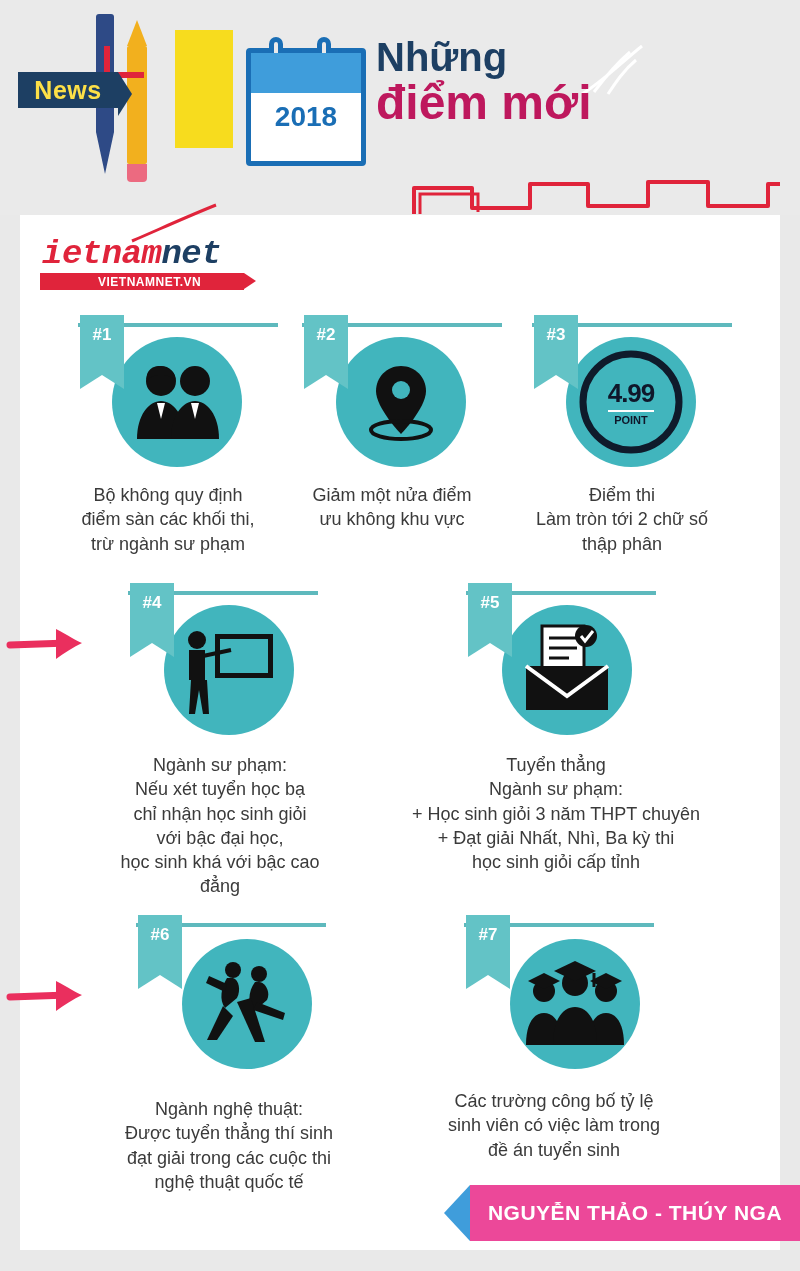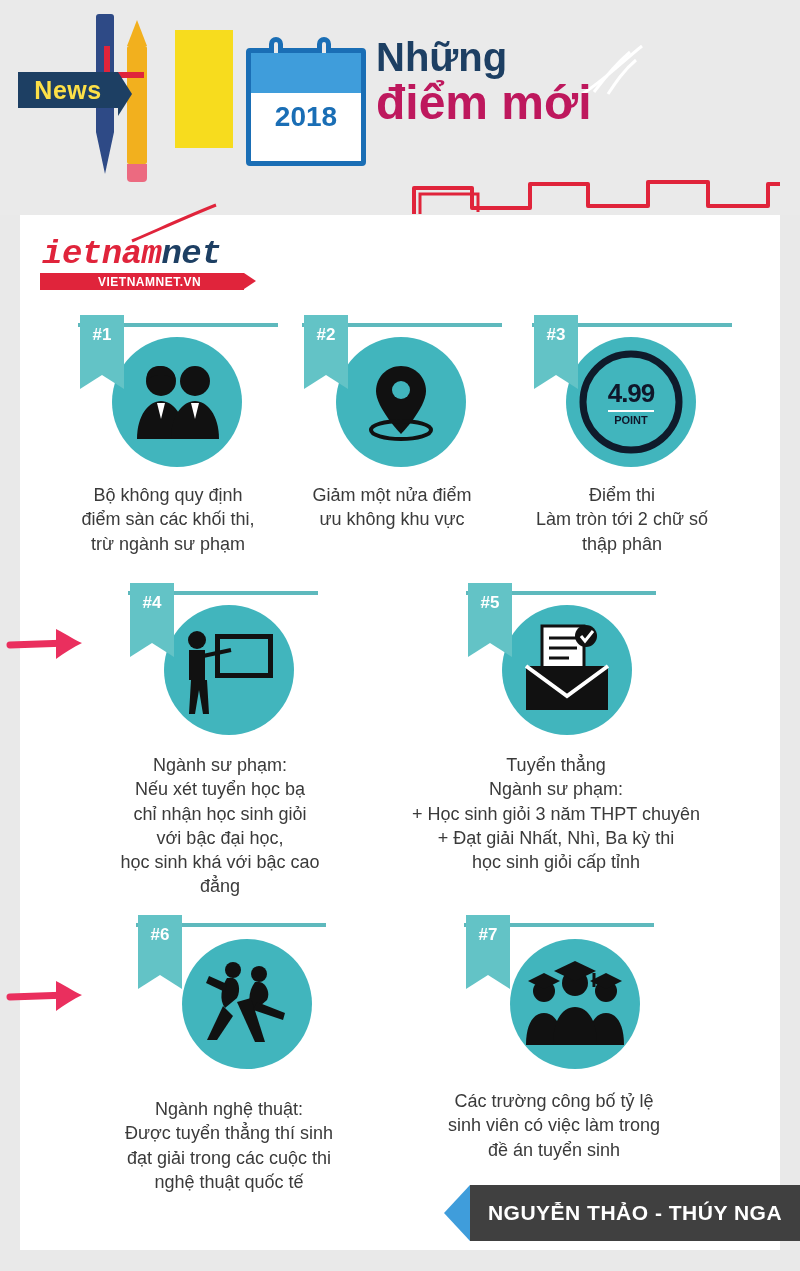--- a/index.html
+++ b/index.html
@@ -146,21 +146,21 @@
   }
   .caption {
     position: absolute; text-align: center;
     font-size: 18px; color: #3a3a3a; line-height: 1.35;
     white-space: pre-line;
   }
   .arrow { position: absolute; width: 84px; height: 40px; }
 
   .footer-ribbon {
     position: absolute; left: 470px; top: 1185px; width: 330px; height: 56px;
-    background: #404040; color: #fff;
+    background: #ec4899; color: #fff;
     display: flex; align-items: center; justify-content: center;
     font-size: 21px; font-weight: bold; letter-spacing: .5px;
   }
   .footer-ribbon:before {
     content: ""; position: absolute; left: -26px; top: 0;
     border-top: 28px solid transparent; border-bottom: 28px solid transparent;
     border-right: 26px solid #3f9ddb;
   }
   .point-text { color: #0f172a; text-align: center; }
   .point-val { font-size: 26px; font-weight: bold; letter-spacing: -1px;}

